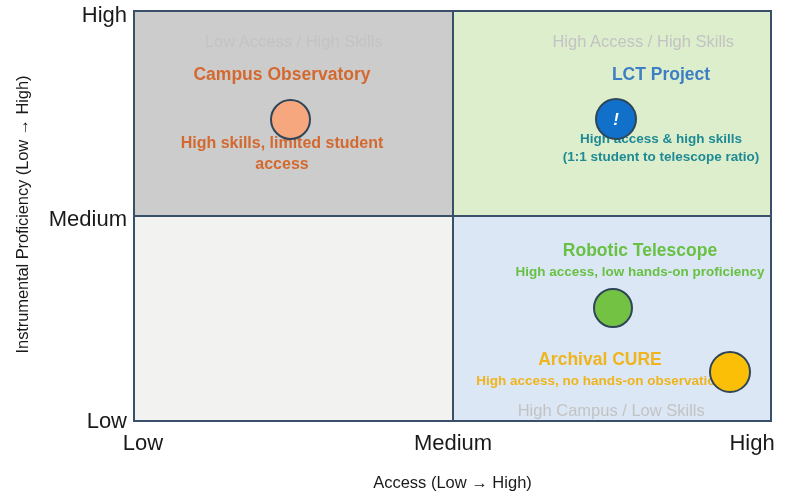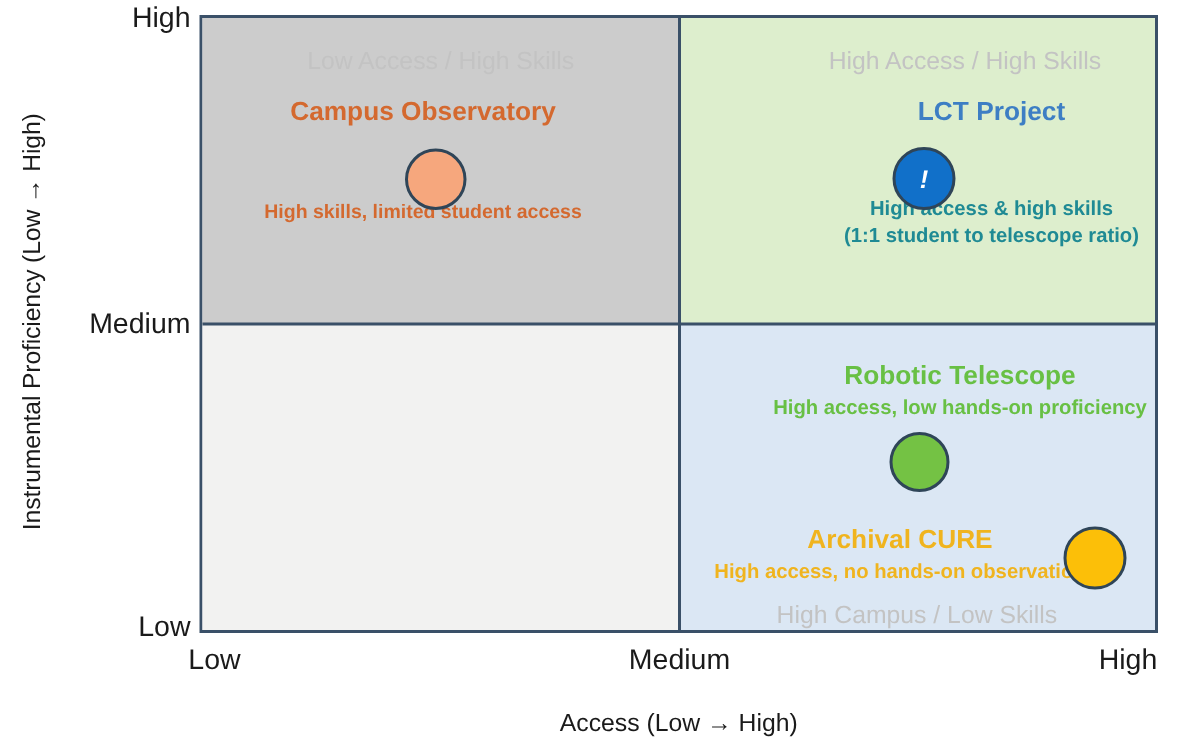--- a/index.html
+++ b/index.html
@@ -16,21 +16,21 @@
     transform:rotate(-90deg);transform-origin:center center;
     text-align:center;font-size:16.5px;color:#1a1a1a;letter-spacing:-.1px;
     white-space:nowrap;
   }
   .xlabel{
     position:absolute;left:133px;top:473px;width:639px;
     text-align:center;font-size:16.5px;color:#1a1a1a;white-space:nowrap;
   }
 
   
-  .tick{position:absolute;font-size:19px;color:#1a1a1a;white-space:nowrap;}
+  .tick{position:absolute;font-size:22px;color:#1a1a1a;white-space:nowrap;}
   .tick-y-high  {left:0;top:2px;width:127px;text-align:right;}
   .tick-y-med   {left:0;top:206px;width:127px;text-align:right;}
   .tick-y-low   {left:0;top:408px;width:127px;text-align:right;}
   .tick-x-low   {left:113px;top:430px;width:60px;text-align:center;}
   .tick-x-med   {left:413px;top:430px;width:80px;text-align:center;}
   .tick-x-high  {left:722px;top:430px;width:60px;text-align:center;}
 
   
   #plot{
     position:absolute;left:133px;top:10px;width:639px;height:412px;
@@ -52,21 +52,21 @@
     white-space:nowrap;text-align:center;font-weight:400;
   }
   .ql-tl{left:0;top:20px;width:50%;}
   .ql-tr{left:50%;top:20px;width:50%;padding-left:32px;}
   .ql-bl{left:0;top:389px;width:50%;}
   .ql-br{left:50%;top:389px;width:50%;}
 
   
   .item{position:absolute;text-align:center;}
   .item-title{font-size:17.5px;font-weight:700;white-space:nowrap;line-height:1.25;}
-  .item-cap{font-size:13px;font-weight:700;line-height:1.35;}
+  .item-cap{font-size:16px;font-weight:700;line-height:1.35;}
 
   .dot{
     position:absolute;border-radius:50%;
     border:2px solid #2f4558;box-sizing:border-box;
     display:flex;align-items:center;justify-content:center;
   }
   .dot-glyph{
     color:#ffffff;font-size:17px;font-weight:700;
     font-style:italic;line-height:1;user-select:none;
   }

